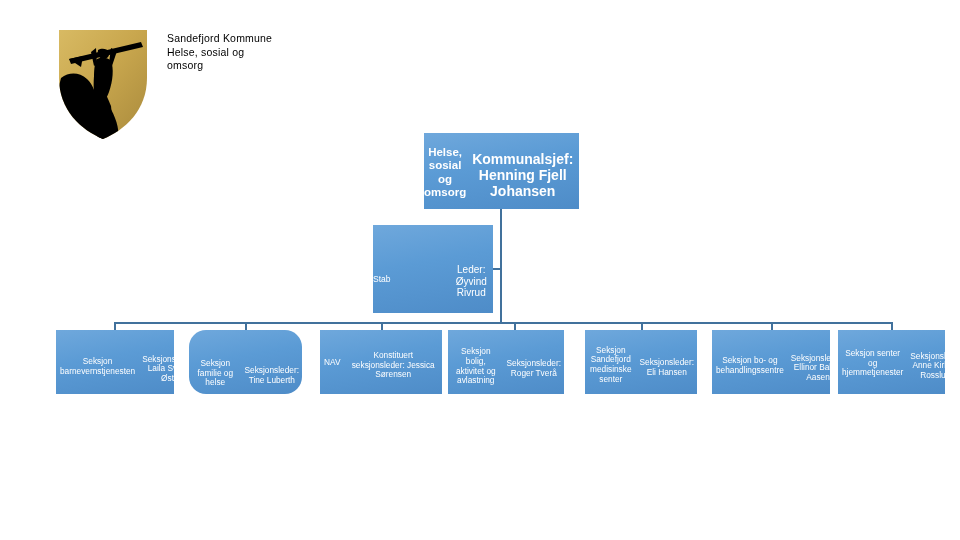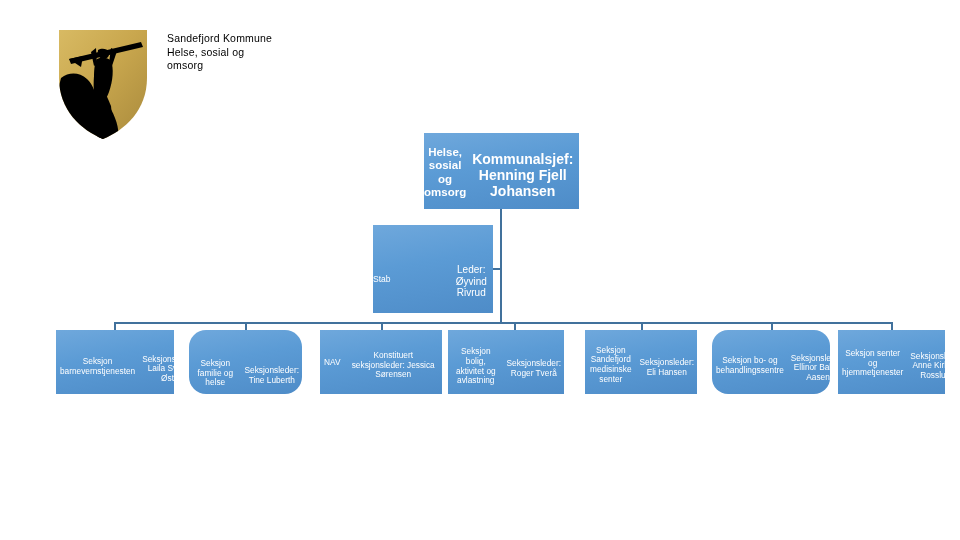--- a/index.html
+++ b/index.html
@@ -93,21 +93,21 @@
     padding-top: 14px;
   }
   .leaf .title { font-size: 8.3px; font-weight: normal; margin-bottom: 5px; padding: 0 4px; }
   .leaf .sub   { font-size: 8.3px; padding: 0 3px; }
 
   #node-leaf-0 { left: 56px;  width: 118px; }
   #node-leaf-1 { left: 189px; width: 113px; padding-top: 28px; border-radius: 17px; }
   #node-leaf-2 { left: 320px; width: 122px; padding-top: 7px; }
   #node-leaf-3 { left: 448px; width: 116px; }
   #node-leaf-4 { left: 585px; width: 112px; padding-top: 11px; }
-  #node-leaf-5 { left: 712px; width: 118px; padding-top: 12px; border-radius: 16px; }
+  #node-leaf-5 { left: 712px; width: 118px; padding-top: 12px; }
   #node-leaf-6 { left: 838px; width: 107px; padding-top: 8px; }
 
   
   .conn {
     position: absolute;
     background: #41719C;
   }
   .conn-v { width: 2px; }
   .conn-h { height: 2px; }
 </style>

